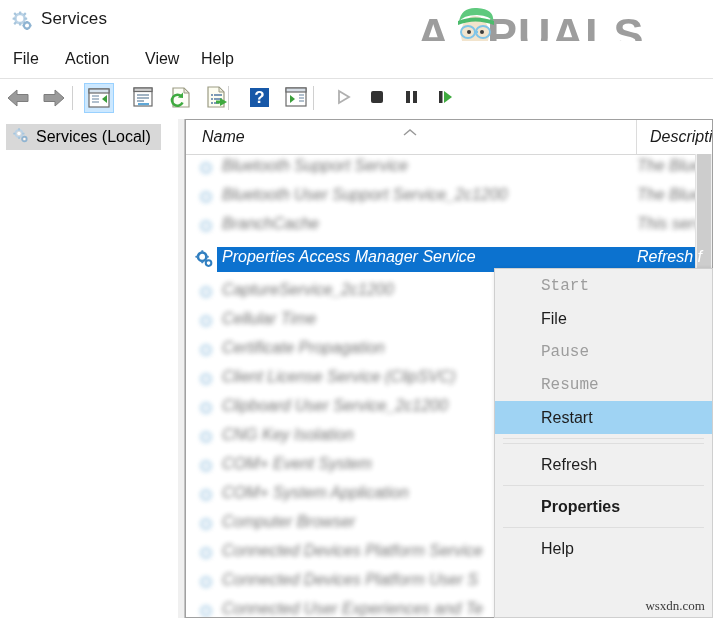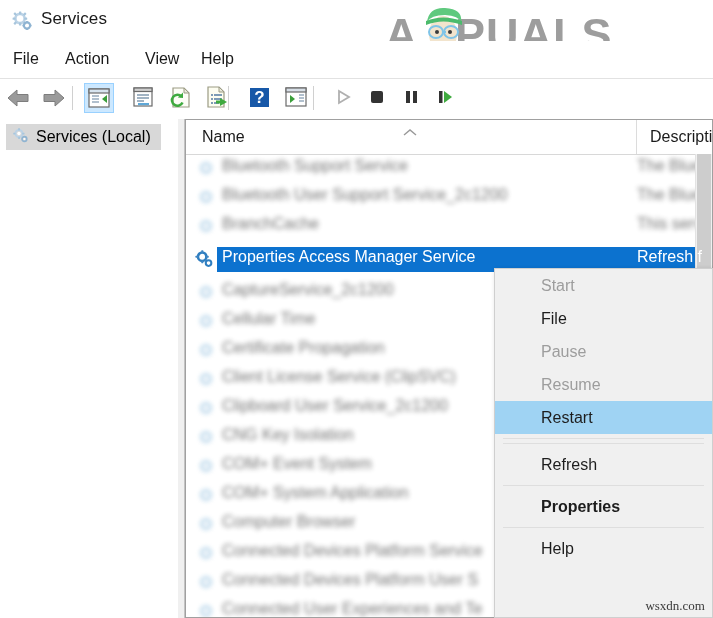--- a/index.html
+++ b/index.html
@@ -11,20 +11,21 @@
     position: relative;
     overflow: hidden;
     font-family: "Liberation Sans", sans-serif;
     -webkit-font-smoothing: antialiased;
   }
 
   
   #titlebar {
     position: absolute; left: 0; top: 0; width: 627px; height: 41px;
     background: #ffffff;
+    padding-left: 32px;
   }
   #app-icon {
     position: absolute; left: 11px; top: 10px; width: 22px; height: 22px;
   }
   #app-title {
     position: absolute; left: 41px; top: 9px;
     font-size: 17px; color: #1a1a1a; letter-spacing: .1px;
   }
   #brand-logo {
     position: absolute; right: 6px; top: 2px;
@@ -84,20 +85,21 @@
     background: #f0f0f0;
     border-right: 1px solid #c3c3c3;
   }
 
   #rightpane {
     position: absolute; left: 185px; top: 119px; width: 528px; height: 499px;
     background: #ffffff;
     border: 1px solid #a0a0a0;
     box-sizing: border-box;
     overflow: hidden;
+    font-style: italic;
   }
 
   
   #list-header {
     position: absolute; left: 0; top: 0; width: 526px; height: 34px;
     background: #ffffff;
     border-bottom: 1px solid #d8d8d8;
   }
   .col-head {
     position: absolute; top: 0; height: 34px;
@@ -170,21 +172,21 @@
     box-shadow: 2px 2px 5px rgba(0,0,0,.22);
     z-index: 50;
   }
   .ctx-item {
     position: relative; height: 33px;
     display: flex; align-items: center;
     padding-left: 46px;
     font-size: 16px; color: #1d1d1d;
     white-space: nowrap;
   }
-  .ctx-item.disabled { color: #9d9d9d; }
+  .ctx-item.disabled { color: #9d9d9d; font-family: Liberation Mono, monospace; }
   .ctx-item.hl { background: #9fd3f3; }
   .ctx-item.bold { font-weight: bold; }
   .ctx-sep {
     height: 1px; background: #dedede; margin: 4px 8px 4px 8px;
   }
   .ctx-arrow {
     position: absolute; right: 18px; top: 50%; transform: translateY(-50%);
     font-size: 13px; color: #6b6b6b;
   }
 

